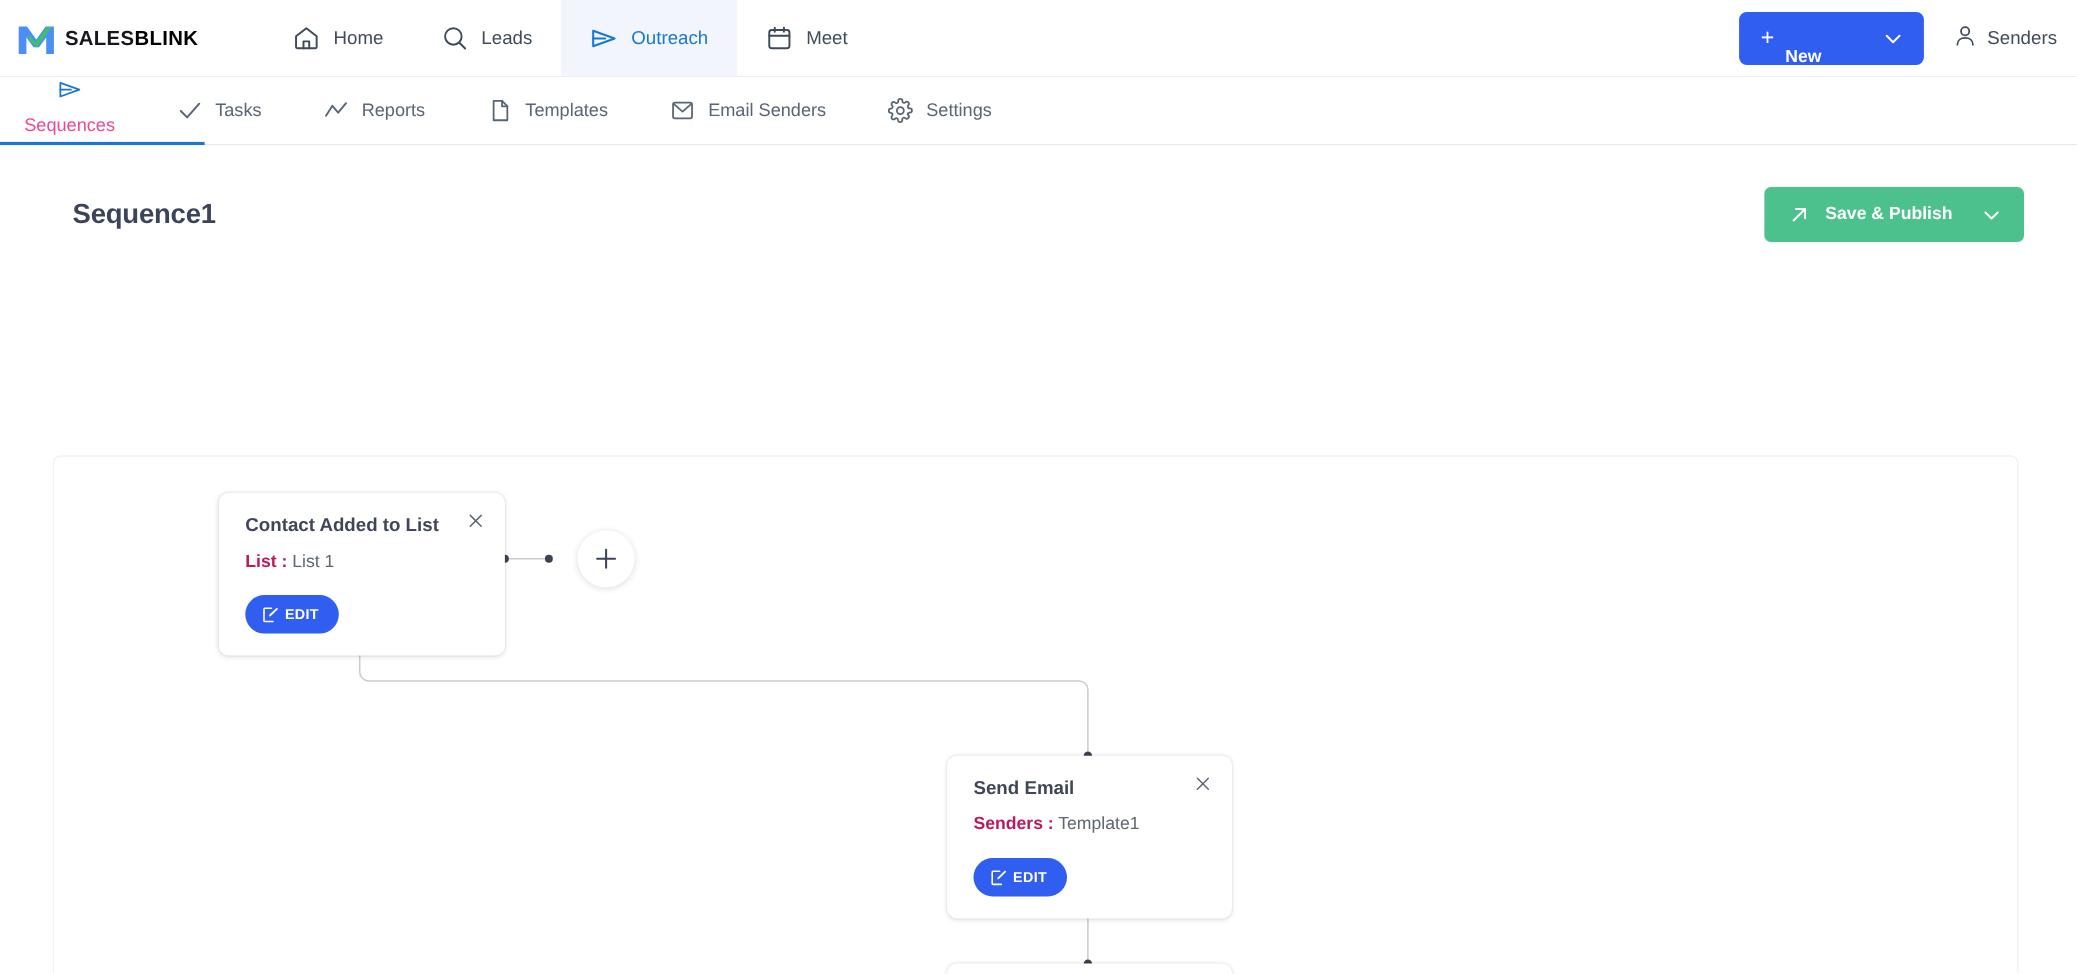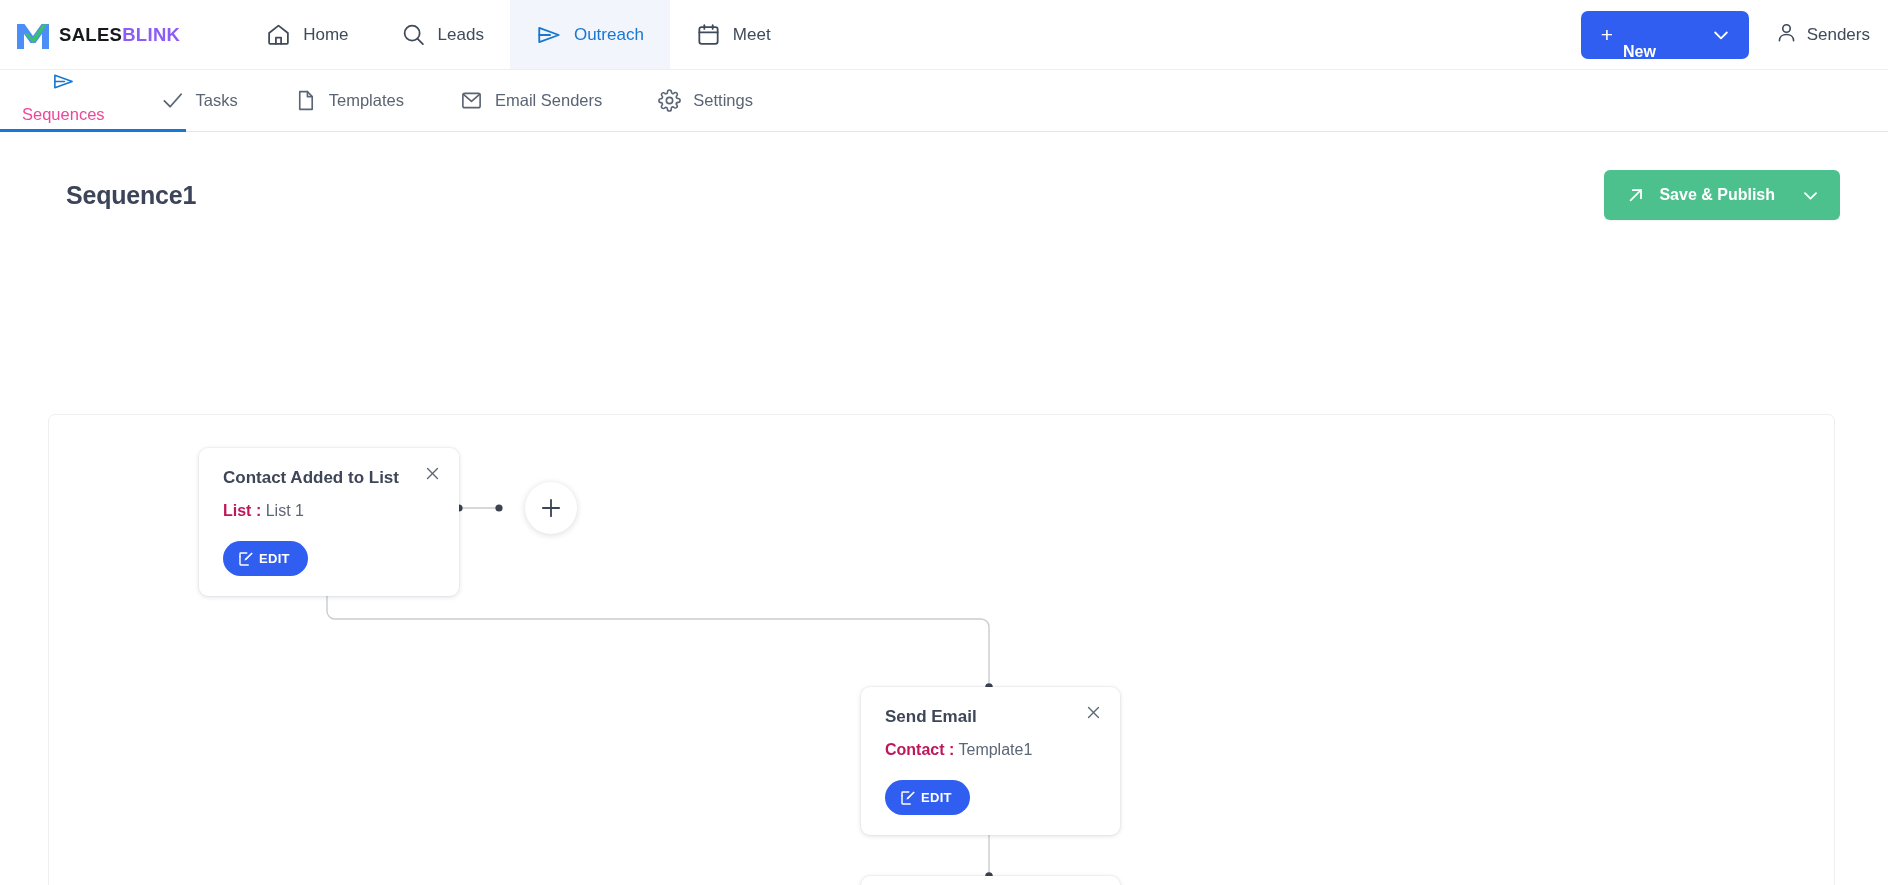--- a/index.html
+++ b/index.html
@@ -24,21 +24,21 @@
     display: flex; align-items: center;
     padding-left: 16px; padding-right: 10px;
     gap: 9px;
   }
   .logo-mark { width: 34px; height: 30px; flex: none; }
   .logo-text {
     font-size: 18.5px; font-weight: 700; letter-spacing: 0.3px;
     white-space: nowrap;
   }
   .logo-text .t-sales { color: #16181d; }
-  .logo-text .t-blink { color: #8b5cf6; }
+  .logo-text .t-blink { color: #000000; }
 
   .nav-primary { display: flex; align-items: stretch; margin-left: 50px; }
   .nav-item {
     display: flex; align-items: center; gap: 12px;
     padding: 0 26px;
     font-size: 17px; color: #3f4a5a; font-weight: 400;
     cursor: pointer; white-space: nowrap;
   }
   .nav-item.active { background: #f2f5fb; color: #1877d2; }
   .nav-item.active .nav-ico { color: #1877d2; }
@@ -261,20 +261,28 @@
 
   <div class="sub-item">
     <span class="sub-ico">
       <svg width="23" height="23" viewBox="0 0 24 24" fill="none" stroke="currentColor" stroke-width="1.9" stroke-linecap="round" stroke-linejoin="round">
         <polyline points="3.5,12.5 9.5,18.5 21,5.5"></polyline>
       </svg>
     </span>
     <span>Tasks</span>
   </div>
 
+  <div class="sub-item">
+    <span class="sub-ico">
+      <svg width="23" height="23" viewBox="0 0 24 24" fill="none" stroke="currentColor" stroke-width="1.8" stroke-linecap="round" stroke-linejoin="round">
+        <polyline points="2.5,17 8.5,7.5 14,14 21.5,5"></polyline>
+      </svg>
+    </span>
+    <span>Reports</span>
+  </div>
 
   <div class="sub-item">
     <span class="sub-ico">
       <svg width="23" height="23" viewBox="0 0 24 24" fill="none" stroke="currentColor" stroke-width="1.7" stroke-linecap="round" stroke-linejoin="round">
         <path d="M6 2.8 h8 l5 5 v13.4 H6 Z"></path>
         <polyline points="14,2.8 14,8 19,8"></polyline>
       </svg>
     </span>
     <span>Templates</span>
   </div>
@@ -374,21 +382,21 @@
 
       <div class="node" style="left:812px; top:272px; width:259px;">
         <div class="node-close">
           <svg width="17" height="17" viewBox="0 0 24 24" fill="none" stroke="currentColor" stroke-width="1.9" stroke-linecap="round">
             <line x1="5" y1="5" x2="19" y2="19"></line>
               <line x1="19" y1="5" x2="5" y2="19"></line>
           </svg>
         </div>
         <div class="node-title">Send Email</div>
         <div class="node-sub">
-          <b>Contact :</b>
+          <b>Senders :</b>
           <span>Template1</span>
         </div>
         <button class="btn-edit">
           <span class="pen">
             <svg width="18" height="18" viewBox="0 0 24 24" fill="none" stroke="currentColor" stroke-width="1.9" stroke-linecap="round" stroke-linejoin="round">
               <path d="M4 9 V19 a1 1 0 0 0 1 1 H15"></path>
               <path d="M4 9 V5 a1 1 0 0 1 1-1 H13"></path>
               <path d="M19.5 3.2 L21 4.7 L12.4 13.3 L10 14 L10.7 11.6 Z" fill="currentColor" stroke="none"></path>
             </svg>
           </span>

